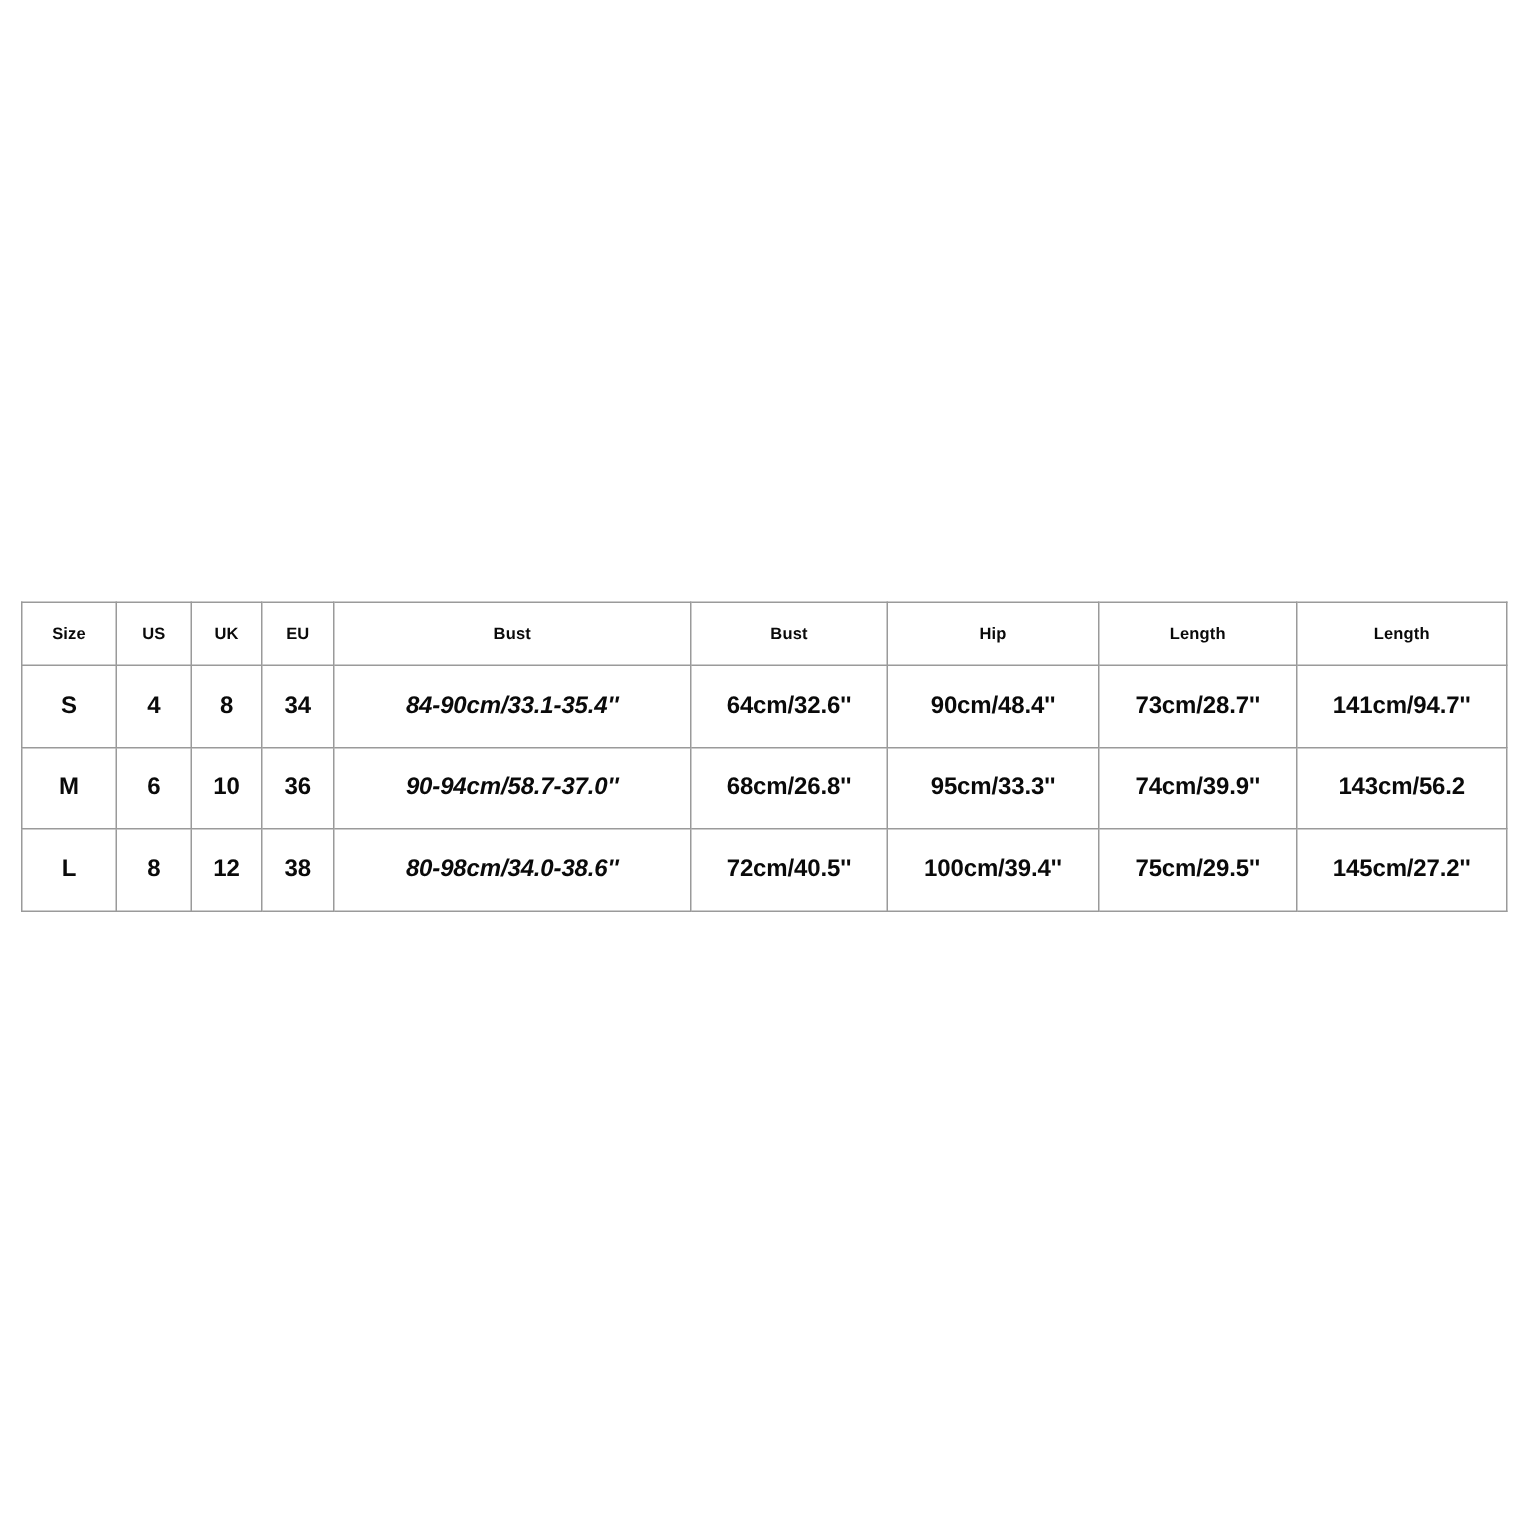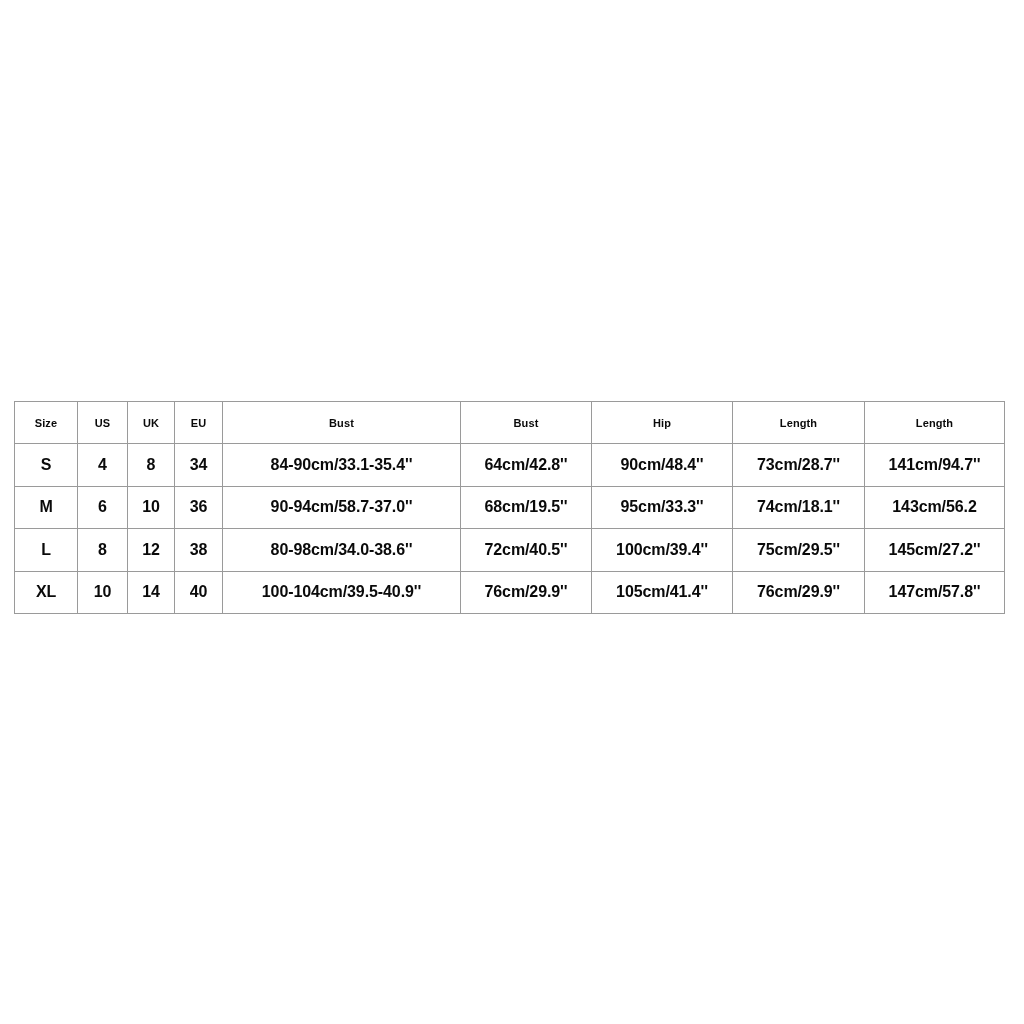--- a/index.html
+++ b/index.html
@@ -62,21 +62,21 @@
   col.c-us     { width: 50px;  }
   col.c-uk     { width: 47px;  }
   col.c-eu     { width: 48px;  }
   col.c-bust   { width: 238px; }
   col.c-waist  { width: 131px; }
   col.c-hip    { width: 141px; }
   col.c-inseam { width: 132px; }
   col.c-length { width: 140px; }
 
   td.cell-size, th.head-size { font-size: 16.5px; }
-  td.cell-bust { font-size: 16px; }
+  td.cell-bust { font-size: 16px; font-style: italic; }
 </style>
 </head>
 <body>
 
 <div id="size-chart-wrapper">
   <table class="size-chart">
     <colgroup>
       <col class="c-size">
         <col class="c-us">
         <col class="c-uk">
@@ -100,53 +100,42 @@
         <th>Length</th>
       </tr>
     </thead>
     <tbody>
       <tr>
         <td class="cell-size">S</td>
         <td>4</td>
         <td>8</td>
         <td>34</td>
         <td class="cell-bust">84-90cm/33.1-35.4''</td>
-        <td>64cm/42.8''</td>
+        <td>64cm/32.6''</td>
         <td>90cm/48.4''</td>
         <td>73cm/28.7''</td>
         <td>141cm/94.7''</td>
       </tr>
       <tr>
         <td class="cell-size">M</td>
         <td>6</td>
         <td>10</td>
         <td>36</td>
         <td class="cell-bust">90-94cm/58.7-37.0''</td>
-        <td>68cm/19.5''</td>
+        <td>68cm/26.8''</td>
         <td>95cm/33.3''</td>
-        <td>74cm/18.1''</td>
+        <td>74cm/39.9''</td>
         <td>143cm/56.2</td>
       </tr>
       <tr>
         <td class="cell-size">L</td>
         <td>8</td>
         <td>12</td>
         <td>38</td>
         <td class="cell-bust">80-98cm/34.0-38.6''</td>
         <td>72cm/40.5''</td>
         <td>100cm/39.4''</td>
         <td>75cm/29.5''</td>
         <td>145cm/27.2''</td>
       </tr>
-      <tr>
-        <td class="cell-size">XL</td>
-        <td>10</td>
-        <td>14</td>
-        <td>40</td>
-        <td class="cell-bust">100-104cm/39.5-40.9''</td>
-        <td>76cm/29.9''</td>
-        <td>105cm/41.4''</td>
-        <td>76cm/29.9''</td>
-        <td>147cm/57.8''</td>
-      </tr>
     </tbody>
   </table>
 </div>
 
 </body></html>

